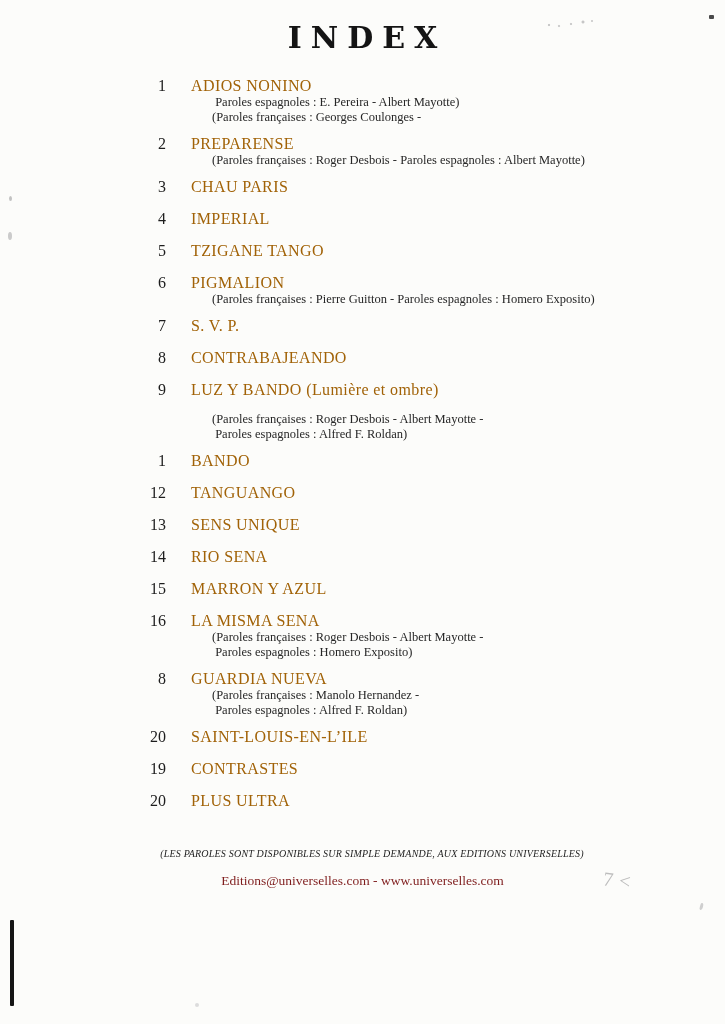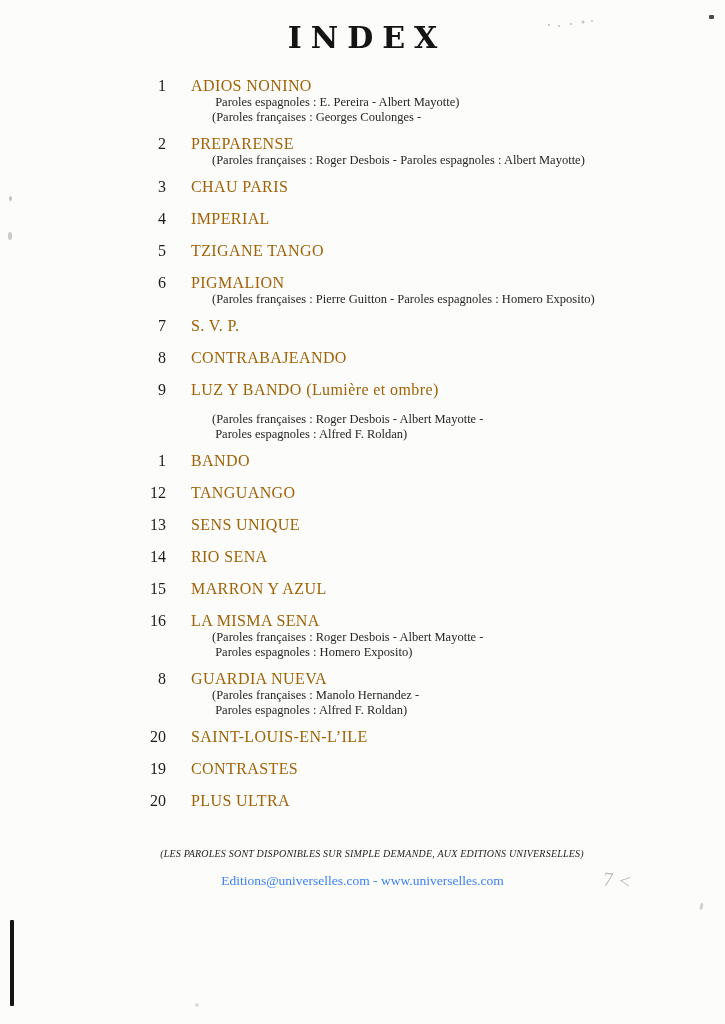--- a/index.html
+++ b/index.html
@@ -64,21 +64,21 @@
     font-size:10px;
     letter-spacing:0.2px;
     color:#1e1e1e;
     margin-left:19px;
   }
   .footer-contact{
     position:absolute;
     top:873px;left:0;right:0;
     text-align:center;
     font-size:13.5px;
-    color:#3b82f6;
+    color:#7f1d1d;
   }
   
   .artifact{position:absolute;}
   .scan-bar{
     left:10px;top:920px;width:4px;height:86px;
     background:#151515;border-radius:1px;
   }
   .pencil-specks-top{
     left:545px;top:18px;width:50px;height:10px;
     background:

